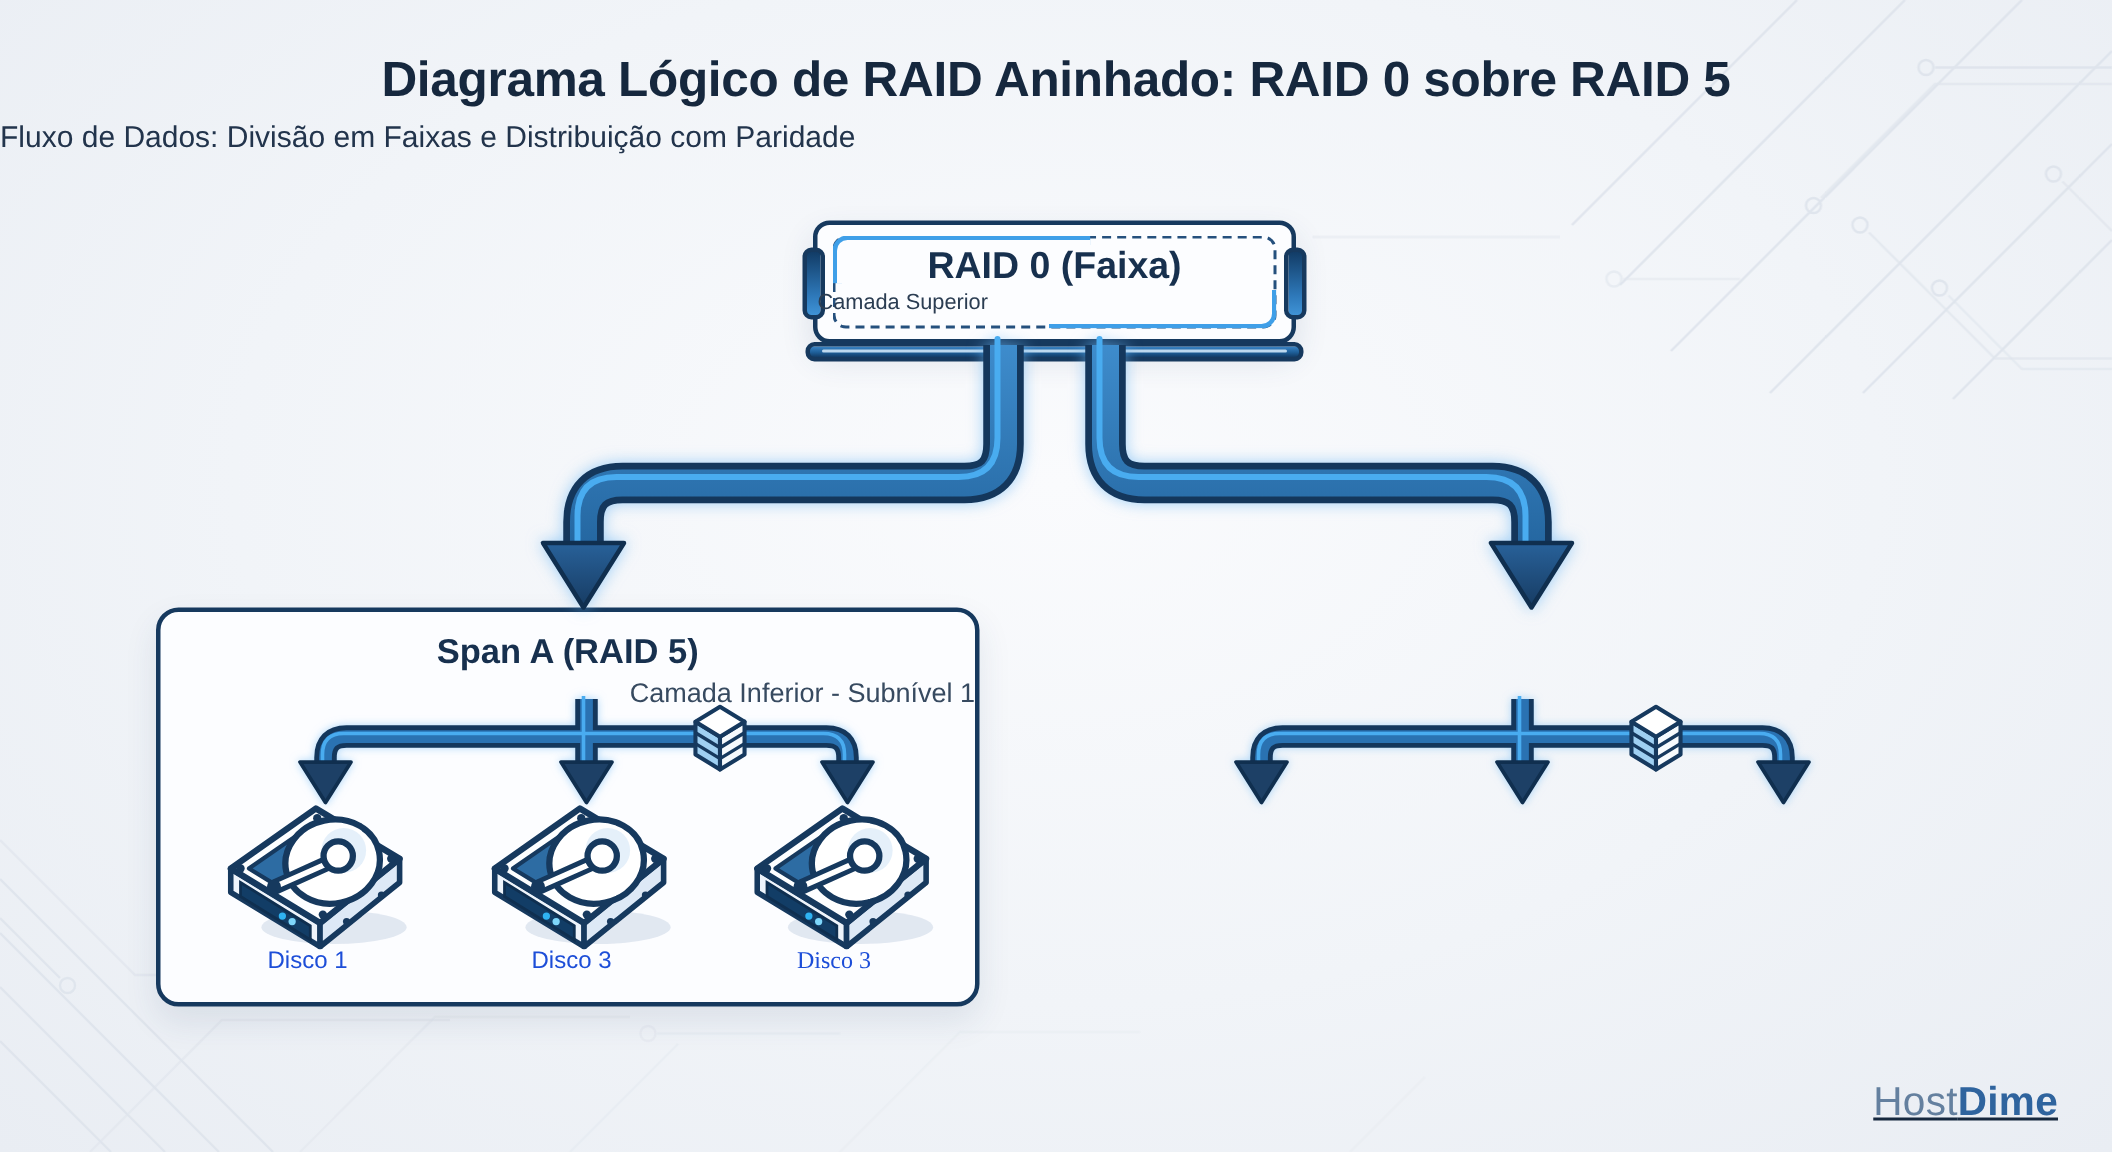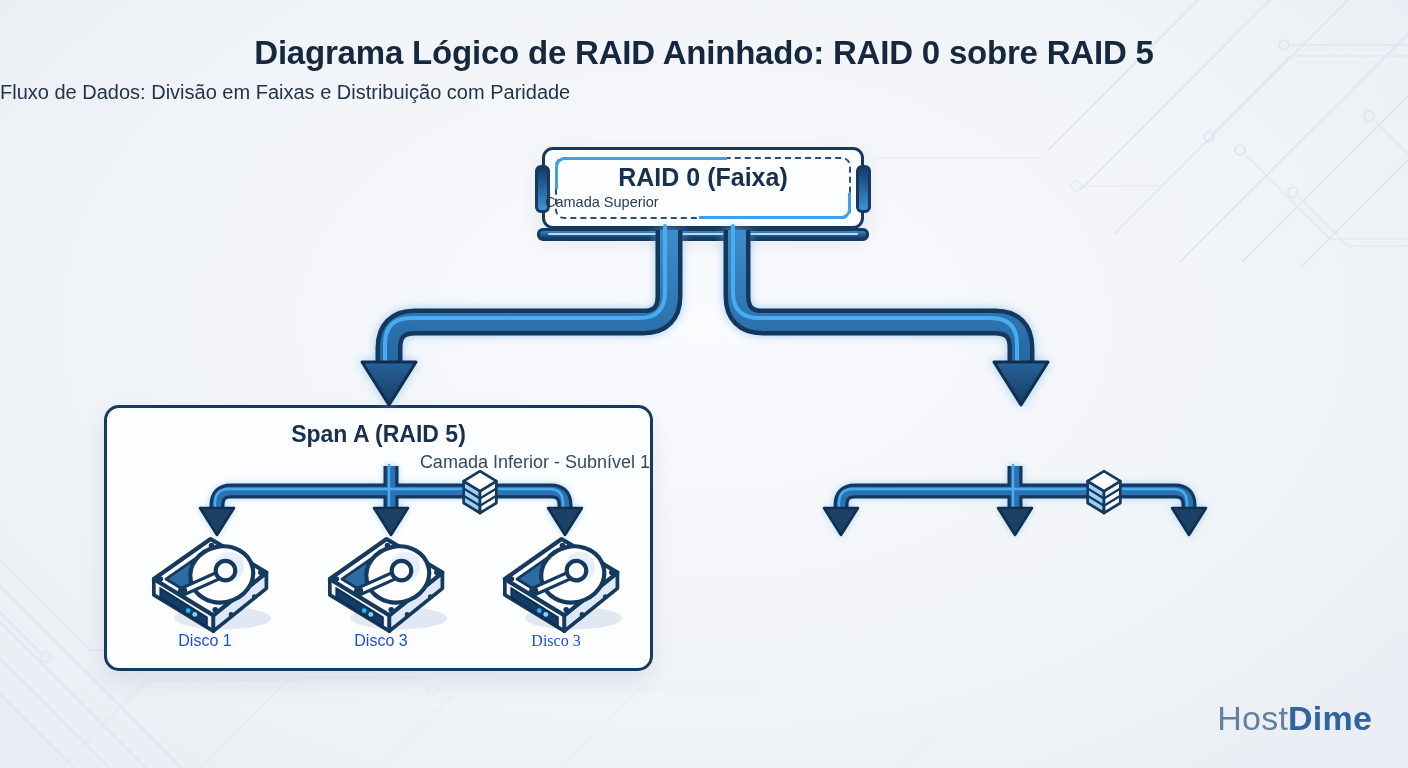--- a/index.html
+++ b/index.html
@@ -66,21 +66,21 @@
   }
   .span-a { left:104px; } .span-b { left:742px; }
   .span-title { position:absolute; top:13px; width:100%; text-align:center; font-size:23px; font-weight:600; color:#17304e; }
   .span-sub   { position:absolute; top:44px; width:100%; text-align:right; font-size:18px; font-weight:400; color:#374a60; }
   .disk { position:absolute; top:118px; width:140px; height:110px; }
   .disk svg { width:140px; height:107px; display:block; }
   .d1 { left:28px; } .d2 { left:204px; } .d3 { left:379px;font-family:Liberation Serif, serif; }
   .disk-label { position:absolute; top:224px; width:140px; text-align:center; font-size:16px; font-weight:500; color:#1d4ed8; }
 
   
-  .logo { position:absolute; right:36px; bottom:30px; font-size:34px; letter-spacing:0.2px; z-index:2; }
+  .logo { position:absolute; right:36px; bottom:18px; font-size:27px; letter-spacing:0.2px; z-index:2;text-decoration:underline; }
   .logo .host { color:#64809f; font-weight:400; }
   .logo .dime { color:#2f649e; font-weight:700; }
 
   .pipes { filter: drop-shadow(0 0 5px rgba(110,185,245,0.65)); }
   .inner-pipes { filter: drop-shadow(0 0 3px rgba(110,185,245,0.55)); }
   .hidden-defs { position:absolute; width:0; height:0; overflow:hidden; }
 </style>
 </head>
 <body>
 

